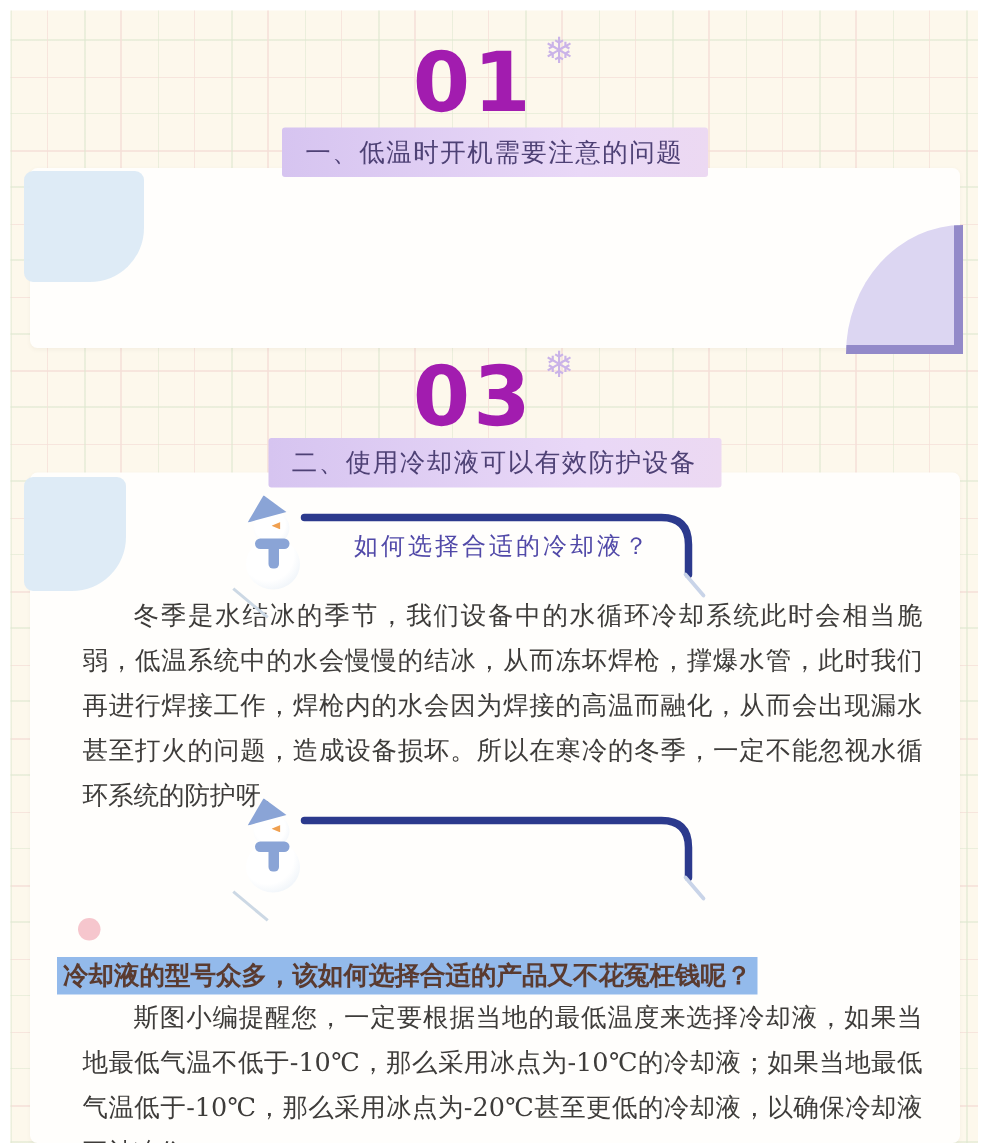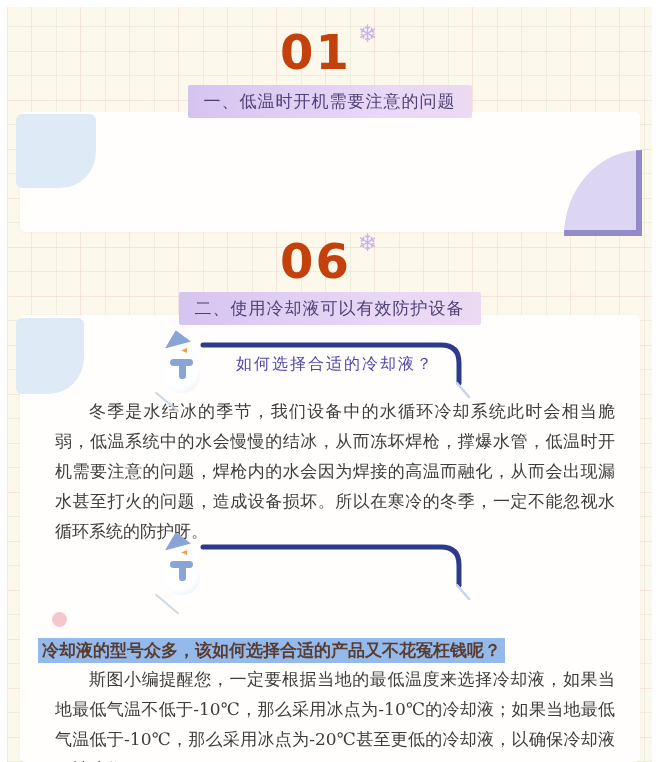--- a/index.html
+++ b/index.html
@@ -7,21 +7,21 @@
         font-family:"DejaVu Sans","Liberation Sans",sans-serif;}
   .panel{position:absolute;left:7px;top:7px;width:645px;height:755px;
         background-color:#fdf8ec;
         background-image:
           repeating-linear-gradient(90deg, rgba(221,231,207,0.55) 0 1px, transparent 1px 24px, rgba(245,223,216,0.75) 24px 25px, transparent 25px 49px),
           repeating-linear-gradient(0deg, rgba(221,231,207,0.55) 0 1px, transparent 1px 24px, rgba(245,223,216,0.75) 24px 25px, transparent 25px 49px);}
 
   
   .num-block{position:absolute;left:0;width:100%;text-align:center;}
   .num-wrap{position:relative;display:inline-block;transform:translateX(-14px);}
-  .big-num{font-size:48px;font-weight:bold;letter-spacing:2px;color:#c2410c;line-height:1;}
+  .big-num{font-size:55px;font-weight:bold;letter-spacing:2px;color:#a21caf;line-height:1;}
   .flake{position:absolute;right:-27px;top:-8px;font-size:24px;color:#cab3e8;}
 
   
   .title-badge{position:absolute;left:50%;transform:translateX(-50%);z-index:2;
         padding:5px 16px;font-size:17px;letter-spacing:1px;white-space:nowrap;border-radius:2px;
         background:linear-gradient(90deg,#d6c4f0,#e9d8f7 70%,#ecd9f2);color:#4e4175;
         font-family:"DejaVu Sans","Liberation Sans",sans-serif;}
 
   
   .card{position:absolute;left:20px;width:620px;background:#fffefc;border-radius:5px;
@@ -87,21 +87,21 @@
     </span>
   </div>
   <div class="title-badge" style="top:85px;">一、低温时开机需要注意的问题</div>
 
   <div class="card card1"></div>
   <div class="deco-blue deco-blue1"></div>
   <div class="deco-fan"></div>
 
   <div class="num-block" style="top:237px;">
     <span class="num-wrap">
-      <span class="big-num">06</span>
+      <span class="big-num">03</span>
       <span class="flake">❄</span>
     </span>
   </div>
   <div class="title-badge" style="top:276px;margin-top:16px;">二、使用冷却液可以有效防护设备</div>
 
   <div class="card card2"></div>
   <div class="deco-blue deco-blue2"></div>
 
   <div class="snowman snowman1">
     <div class="sm-stick"></div>
@@ -112,21 +112,21 @@
     <div class="sm-scarf"></div>
     <div class="sm-nose"></div>
   </div>
   <div class="q-frame q-frame1">
     <svg width="284" height="62" viewBox="0 0 284 62">
       <path d="M10,8 H248 Q266,8 266,26 V46" fill="none" stroke="#2c3a8d" stroke-width="5" stroke-linecap="round"></path>
       <line x1="264" y1="46" x2="276" y2="60" stroke="#c9d4e8" stroke-width="2.5" stroke-linecap="round"></line>
     </svg>
     <div class="q-label">如何选择合适的冷却液？</div>
   </div>
-  <div class="para para2">冬季是水结冰的季节，我们设备中的水循环冷却系统此时会相当脆弱，低温系统中的水会慢慢的结冰，从而冻坏焊枪，撑爆水管，低温时开机需要注意的问题，焊枪内的水会因为焊接的高温而融化，从而会出现漏水甚至打火的问题，造成设备损坏。所以在寒冷的冬季，一定不能忽视水循环系统的防护呀。</div>
+  <div class="para para2">冬季是水结冰的季节，我们设备中的水循环冷却系统此时会相当脆弱，低温系统中的水会慢慢的结冰，从而冻坏焊枪，撑爆水管，此时我们再进行焊接工作，焊枪内的水会因为焊接的高温而融化，从而会出现漏水甚至打火的问题，造成设备损坏。所以在寒冷的冬季，一定不能忽视水循环系统的防护呀。</div>
 
   <div class="snowman snowman2">
     <div class="sm-stick"></div>
     <div class="sm-body"></div>
     <div class="sm-scarf-tail"></div>
     <div class="sm-head"></div>
     <div class="sm-hat"></div>
     <div class="sm-scarf"></div>
     <div class="sm-nose"></div>
   </div>

